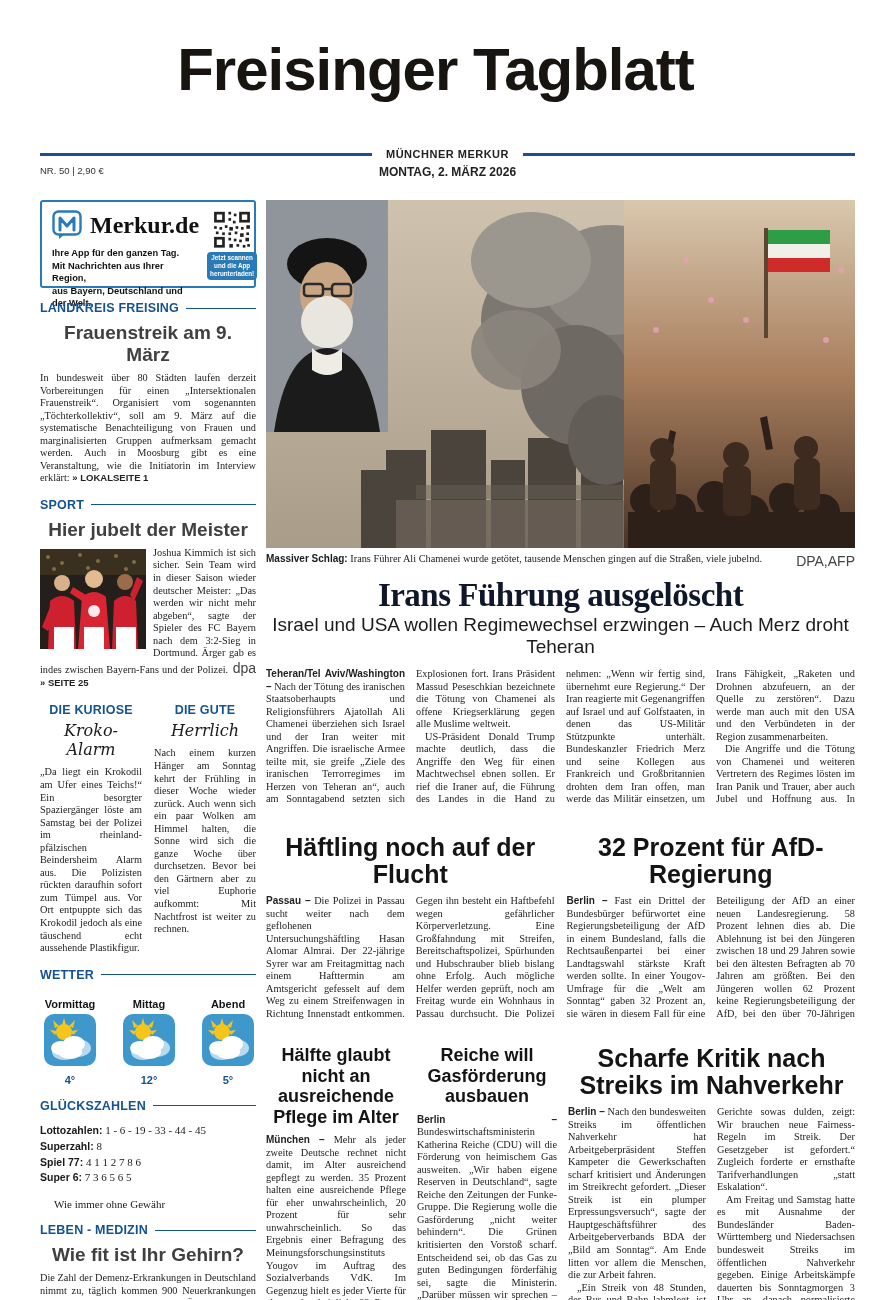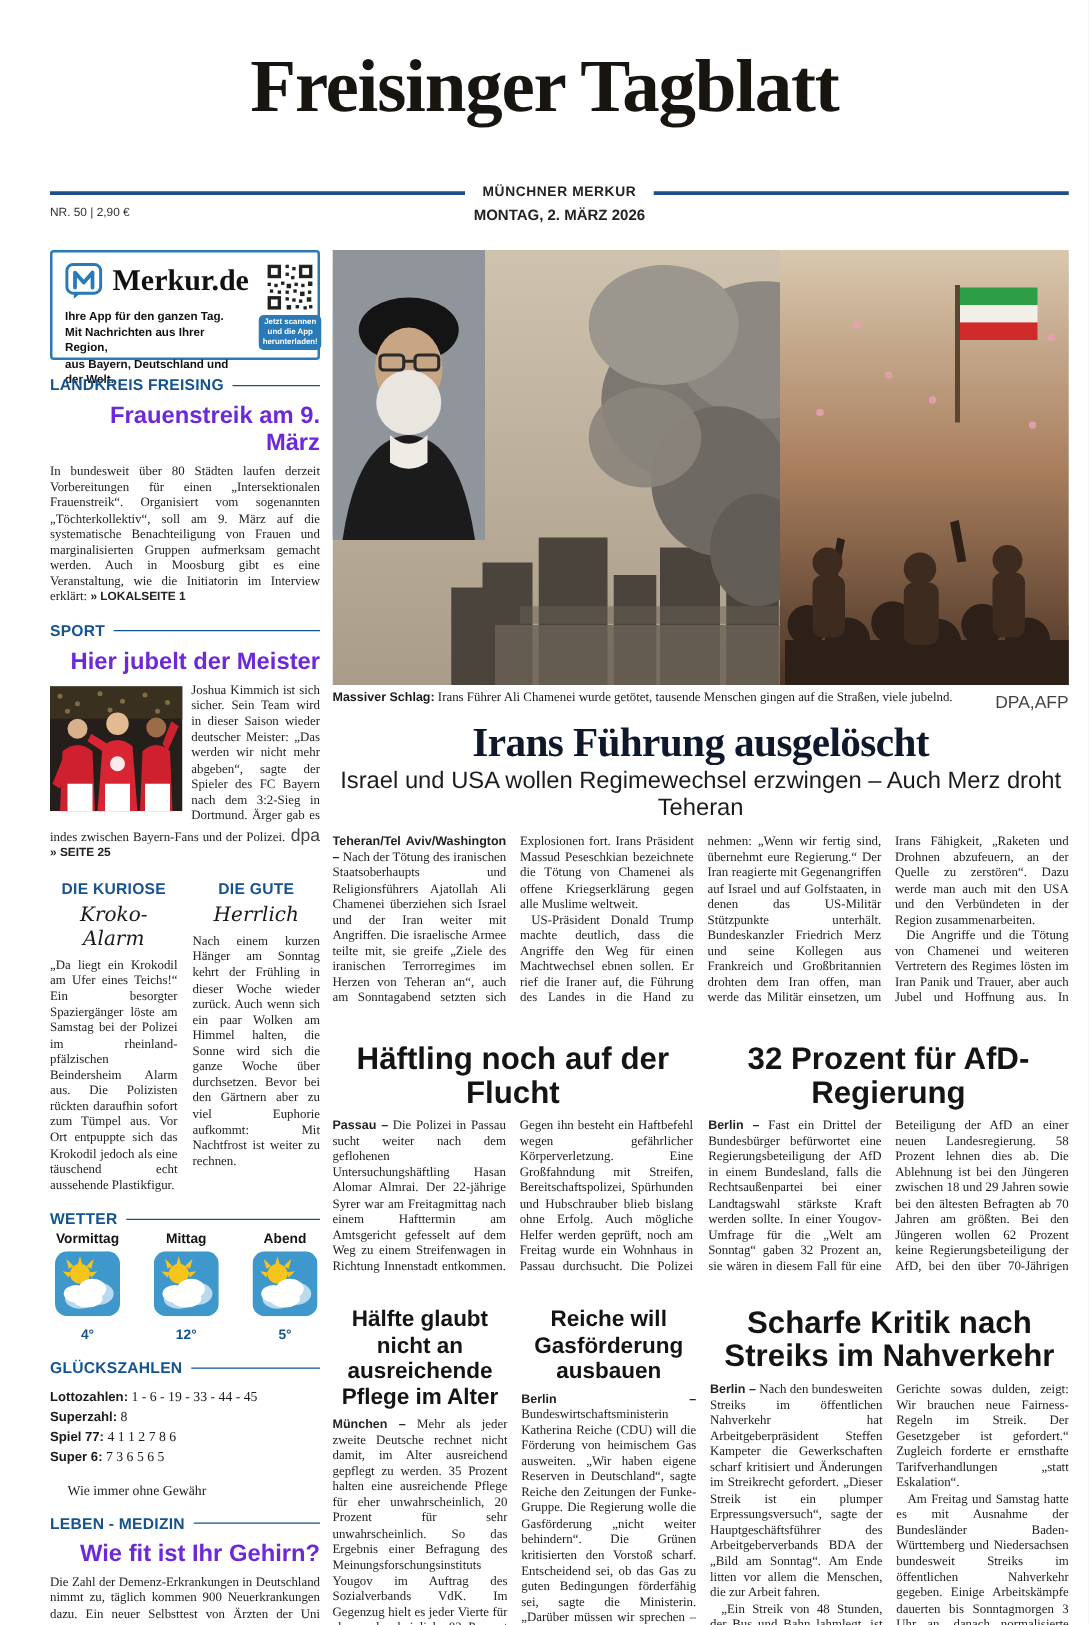--- a/index.html
+++ b/index.html
@@ -5,60 +5,60 @@
   * { margin:0; padding:0; box-sizing:border-box; }
   html,body { background:#e8e8e8; }
   .page {
     position:relative; width:871px; height:1300px; margin:0 auto;
     background:#ffffff; overflow:hidden;
     font-family:"Liberation Serif", serif; color:#1a1a1a;
   }
   
   .masthead { position:absolute; top:38px; left:0; width:100%; text-align:center; }
   .masthead h1 {
-    font-family:Liberation Serif, serif; font-weight:700; font-size:60px;
+    font-family:Liberation Sans, sans-serif; font-weight:700; font-size:60px;
     letter-spacing:-1px; color:#181410; line-height:1.05;
   }
   .subbar { position:absolute; top:148px; left:40px; right:16px; }
   .pubrow { display:flex; align-items:center; gap:14px; }
   .pubrow::before, .pubrow::after { content:""; flex:1; border-top:3px solid #1f4e8c; }
   .pubname { font-family:"Liberation Sans", sans-serif; font-weight:700; font-size:11px; letter-spacing:.5px; color:#222; }
   .daterow { text-align:center; font-family:"Liberation Sans", sans-serif; font-weight:700; font-size:12px; margin-top:5px; color:#222; }
   .edition { position:absolute; left:0; top:17px; font-family:"Liberation Sans", sans-serif; font-size:9.5px; color:#333; }
   
   .sidebar { position:absolute; left:40px; top:200px; width:216px; }
   .main { position:absolute; left:266px; top:200px; width:589px; }
   
   .kicker { display:flex; align-items:center; gap:7px; color:#14538f;
     font-family:"Liberation Sans", sans-serif; font-weight:700; font-size:12.5px; letter-spacing:.2px; }
   .kicker::after { content:""; flex:1; border-top:1.5px solid #14538f; }
   .kicker.center { justify-content:center; }
   .kicker.center::after { display:none; }
-  .sb-title { font-family:"Liberation Sans", sans-serif; font-weight:700; font-size:19px; text-align:right; margin:7px 0 6px; color:#6d28d9; }
+  .sb-title { font-family:"Liberation Sans", sans-serif; font-weight:700; font-size:19px; text-align:center; margin:7px 0 6px; color:#404040; }
   .body-txt { font-size:10.3px; line-height:1.22; text-align:justify; color:#222; }
   .jump { font-family:"Liberation Sans", sans-serif; font-weight:700; font-size:9.5px; white-space:nowrap; }
   .dateline { font-family:"Liberation Sans", sans-serif; font-weight:700; font-size:10px; }
   .credit { font-family:"Liberation Sans", sans-serif; font-size:14px; color:#444; }
   
   .adbox { border:2px solid #2a7ab8; border-radius:3px; height:88px; padding:8px 8px 6px 10px; display:flex; gap:8px; }
   .ad-left { flex:1; }
   .ad-brandrow { display:flex; align-items:center; gap:6px; }
   .ad-brand { font-family:"Liberation Serif", serif; font-weight:700; font-size:24px; color:#111; }
   .ad-lines { margin-top:7px; font-family:"Liberation Sans", sans-serif; font-weight:700; font-size:9.3px; line-height:1.35; color:#111; }
   .ad-right { width:56px; display:flex; flex-direction:column; align-items:center; gap:3px; }
   .qr-caption { background:#2a7ab8; color:#fff; border-radius:4px; font-family:"Liberation Sans", sans-serif;
     font-weight:700; font-size:6.3px; text-align:center; padding:2px 3px; line-height:1.25; }
   
   .sb-sec { margin-top:13px; }
   .sport-flow { overflow:hidden; }
   .sport-img { float:left; width:106px; height:100px; margin:2px 7px 2px 0; }
   .two-col { display:flex; gap:12px; margin-top:14px; }
   .two-col .col { flex:1; }
   .kg-title { font-family:"DejaVu Serif", serif; font-style:italic; font-size:16px; text-align:center; margin:4px 0 7px; }
-  .wetter-row { display:flex; justify-content:space-between; padding:0 4px; margin-top:3px;gap:27px; }
+  .wetter-row { display:flex; justify-content:space-between; padding:0 4px; margin-top:16px;gap:27px; }
   .w-item { width:62px; text-align:center; }
   .w-label { font-family:"Liberation Sans", sans-serif; font-weight:700; font-size:11px; margin-bottom:4px; color:#141414; }
   .w-temp { font-family:"Liberation Sans", sans-serif; font-weight:700; font-size:11px; color:#14538f; margin-top:4px; }
   .lotto { margin-top:10px; font-size:11px; line-height:1.45; }
   .lotto b { font-family:"Liberation Sans", sans-serif; font-size:10.5px; }
   .lotto-note { margin-top:12px; font-size:11px; padding-left:14px; }
   
   .hero { width:589px; height:348px; display:block; }
   .caption { display:flex; gap:10px; margin-top:5px; font-size:10.3px; }
   .caption .cap-body { flex:1; }

